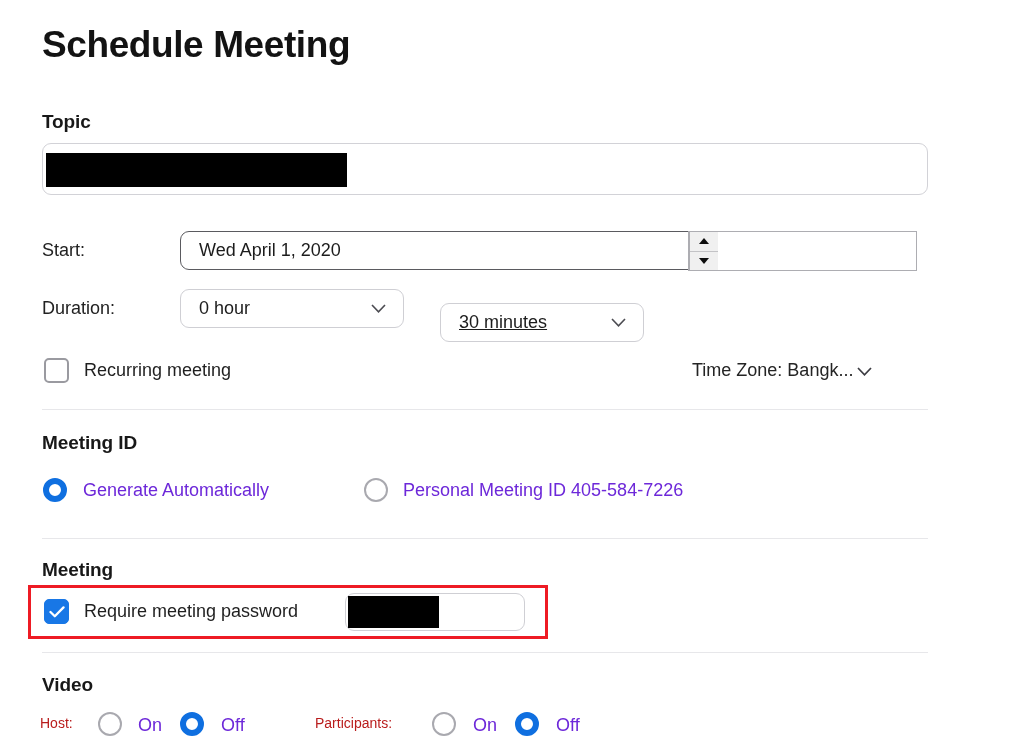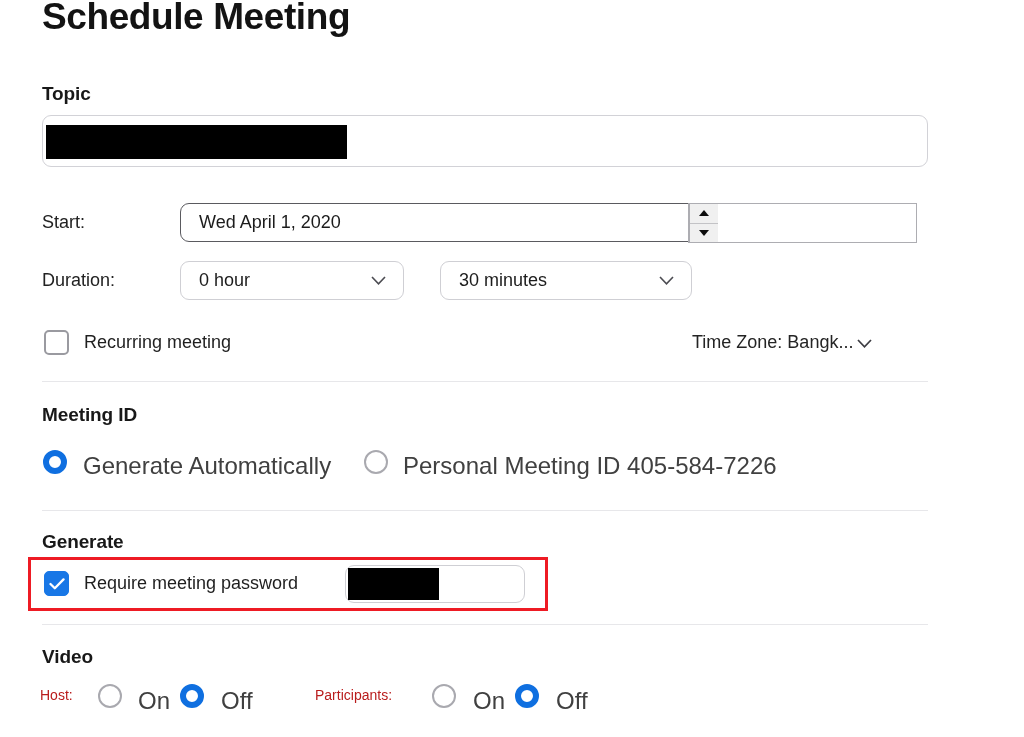--- a/index.html
+++ b/index.html
@@ -13,20 +13,21 @@
     position: relative;
     font-family: "Liberation Sans", sans-serif;
     color: #1a1a1a;
     overflow: hidden;
   }
 
   .page {
     position: absolute;
     inset: 0;
     background: #ffffff;
+    margin-top: 28px;
   }
 
   
   .title {
     position: absolute;
     left: 42px;
     top: -6px;
     font-size: 37px;
     font-weight: bold;
     letter-spacing: -0.4px;
@@ -107,21 +108,21 @@
     display: flex;
     align-items: center;
     justify-content: center;
     margin-right: 12px;
   }
   .chev svg { display: block; }
 
   #start-select    { left: 180px; top: 203px; width: 571px; height: 39px;
                      border-color: #5a5a5f; }
   #duration-hours  { left: 180px; top: 261px; width: 224px; height: 39px; }
-  #duration-mins   { left: 440px; top: 261px; width: 252px; height: 39px; }
+  #duration-mins   { left: 440px; top: 275px; width: 204px; height: 39px; text-decoration: underline; }
 
   
   #time-field {
     position: absolute;
     left: 688px;
     top: 203px;
     width: 229px;
     height: 40px;
     box-sizing: border-box;
     border: 1px solid #adadb2;
@@ -230,22 +231,22 @@
   .radio.off {
     border: 2px solid #a9a9af;
     background: #ffffff;
   }
   .radio.on {
     border: 6px solid #0f6fe0;
     background: #ffffff;
   }
   .radio-label {
     position: absolute;
-    font-size: 24px;
-    color: #404040;
+    font-size: 18px;
+    color: #6d28d9;
     white-space: nowrap;
     text-align: right;
   }
 
   #mid-radio-auto    { left: 43px; top: 450px; }
   #mid-label-auto    { left: 83px; top: 452px; }
   #mid-radio-pmi     { left: 364px; top: 450px; }
   #mid-label-pmi     { left: 403px; top: 452px; }
 
   
@@ -367,21 +368,21 @@
   <div class="section-label" id="meetingid-label">Meeting ID</div>
 
   <div class="radio on" id="mid-radio-auto"></div>
   <div class="radio-label" id="mid-label-auto">Generate Automatically</div>
 
   <div class="radio off" id="mid-radio-pmi"></div>
   <div class="radio-label" id="mid-label-pmi">Personal Meeting ID 405-584-7226</div>
 
   <div class="divider" id="divider-2"></div>
 
-  <div class="section-label" id="password-label">Generate</div>
+  <div class="section-label" id="password-label">Meeting</div>
 
   <div id="password-highlight"></div>
 
   <div class="checkbox on" id="password-checkbox">
     <svg width="16" height="12" viewBox="0 0 16 12">
         <path d="M1.5 6 L5.8 10.2 L14.5 1.4" fill="none" stroke="#ffffff" stroke-width="2.3" stroke-linecap="round" stroke-linejoin="round"></path>
       </svg>
   </div>
   <div class="checkbox-label" id="password-cb-label">Require meeting password</div>
 

